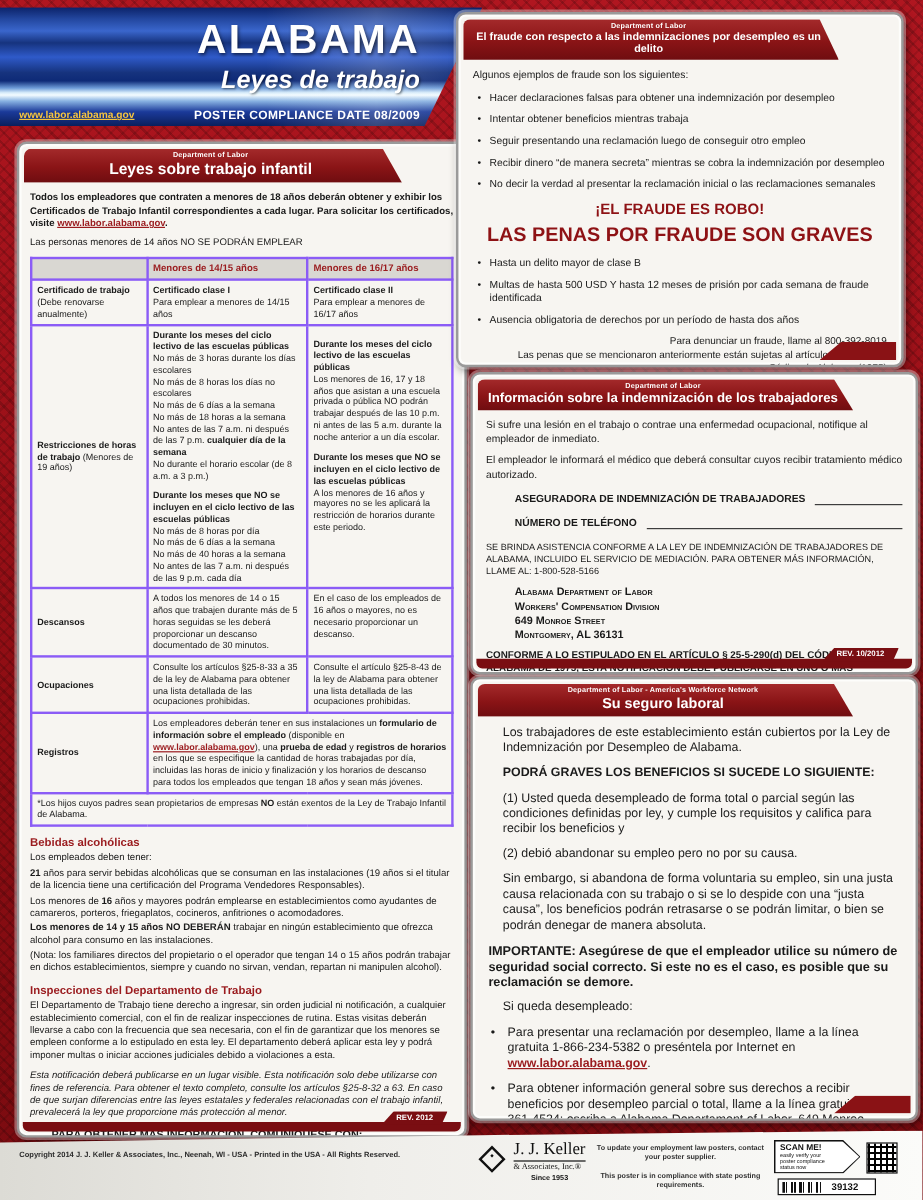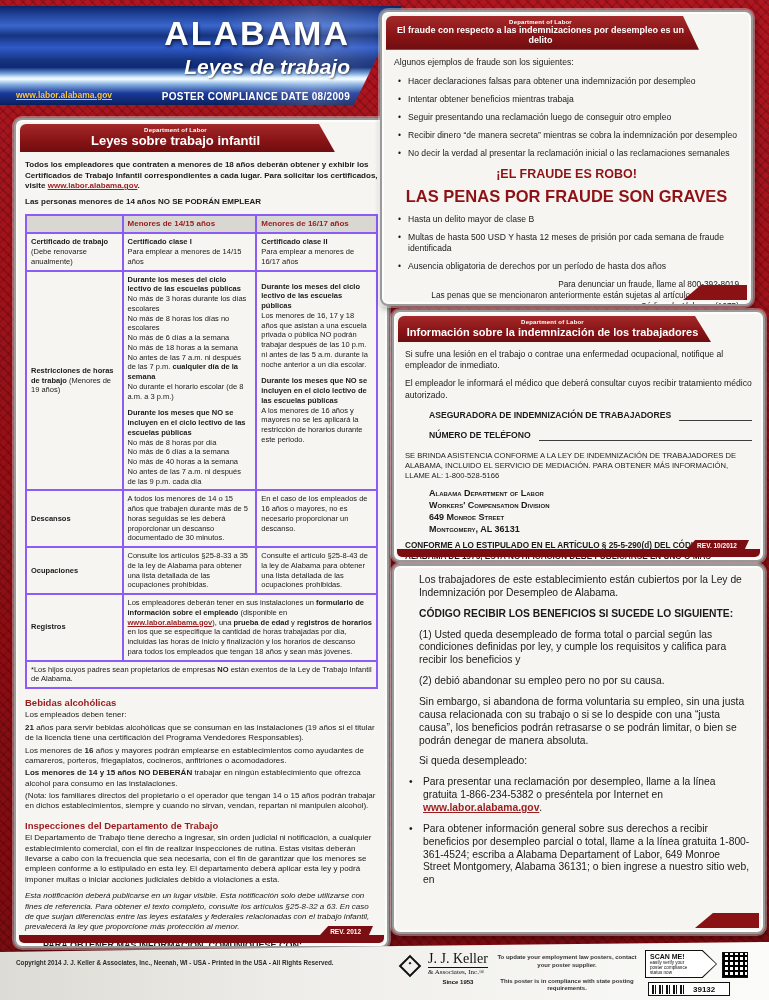--- a/index.html
+++ b/index.html
@@ -48,21 +48,21 @@
     padding:2px 12px;clip-path:polygon(10px 0,100% 0,calc(100% - 5px) 100%,0 100%);
   }
   .bottom-bar{position:absolute;left:3px;right:3px;bottom:3px;height:8px;background:#7a0e12;border-radius:0 0 5px 5px;}
   .corner-flag{position:absolute;right:4px;bottom:4px;width:64px;height:15px;background:#8a1215;
     clip-path:polygon(28% 0,100% 0,100% 100%,0 100%);}
   
   #child-labor{top:118px;left:14px;width:371px;height:826px;}
   .cl-body{padding:6px 9px 4px 9px;font-size:8px;line-height:1.3;}
   .cl-title{font-size:13px;}
   .cl-intro{font-weight:bold;margin:2px 0 6px 0;}
-  .cl-rule{font-weight:bold;margin:0 0 6px 0;}
+  .cl-rule{font-weight:normal;margin:0 0 6px 0;}
   table.cl-table{width:100%;border-collapse:collapse;font-size:7.5px;table-layout:fixed;}
   .cl-table th,.cl-table td{border:2px solid #8b5cf6;padding:3px 4px;vertical-align:top;text-align:left;}
   .cl-table th{background:#d9d7d2;color:#9a1b1e;font-size:8px;}
   .cl-table .lab{vertical-align:middle;font-weight:bold;}
   .cl-table .lab .nt{font-weight:normal;}
   .cl-table .c1{width:27%;}.cl-table .c2{width:38.5%;}.cl-table .c3{width:34.5%;}
   .cell-h{font-weight:bold;}
   .blockgap{margin-top:7px;}
   .footnote{text-align:center;}
   .sec-h{color:#9a1b1e;font-weight:bold;font-size:9.5px;margin:8px 0 1px 0;}
@@ -304,26 +304,31 @@
       <div>Montgomery, AL 36131</div>
     </div>
     <p class="wc-statute">CONFORME A LO ESTIPULADO EN EL ARTÍCULO § 25-5-290(d) DEL CÓDIGO DE ALABAMA DE 1975, ESTA NOTIFICACIÓN DEBE PUBLICARSE EN UNO O MÁS LUGARES VISIBLES DE LA EMPRESA.</p>
 
   </div>
   <div class="bottom-bar"></div>
   <div class="rev-badge" style="right:14px;bottom:9px;">REV. 10/2012</div>
 </div>
 
 <div class="panel" id="unemployment">
+  <div class="panel-header">
+    <div class="ph-dept">Department of Labor - America's Workforce Network</div>
+    <div class="ph-title ue-title">Su seguro laboral</div>
+  </div>
   <div class="ue-body">
     <p class="ue-p">Los trabajadores de este establecimiento están cubiertos por la Ley de Indemnización por Desempleo de Alabama.</p>
-    <p class="ue-p b">CÓDIGO RECIBIR LOS BENEFICIOS SI SUCEDE LO SIGUIENTE:</p>
+    <p class="ue-p b">PODRÁ GRAVES LOS BENEFICIOS SI SUCEDE LO SIGUIENTE:</p>
     <p class="ue-p">(1) Usted queda desempleado de forma total o parcial según las condiciones definidas por ley, y cumple los requisitos y califica para recibir los beneficios y</p>
     <p class="ue-p">(2) debió abandonar su empleo pero no por su causa.</p>
     <p class="ue-p">Sin embargo, si abandona de forma voluntaria su empleo, sin una justa causa relacionada con su trabajo o si se lo despide con una “justa causa”, los beneficios podrán retrasarse o se podrán limitar, o bien se podrán denegar de manera absoluta.</p>
+    <p class="ue-imp">IMPORTANTE: Asegúrese de que el empleador utilice su número de seguridad social correcto. Si este no es el caso, es posible que su reclamación se demore.</p>
     <p class="ue-p">Si queda desempleado:</p>
     <div class="ue-bul">
         <span class="dot">•</span>
         <span><span>Para presentar una reclamación por desempleo, llame a la línea gratuita 1-866-234-5382 o preséntela por Internet en </span><span class="lnk">www.labor.alabama.gov</span><span>.</span></span>
       </div>
     <div class="ue-bul">
         <span class="dot">•</span>
         <span><span>Para obtener información general sobre sus derechos a recibir beneficios por desempleo parcial o total, llame a la línea gratuita 1-800-361-4524; escriba a Alabama Departament of Labor, 649 Monroe Street Montgomery, Alabama 36131; o bien ingrese a nuestro sitio web, en </span></span>
       </div>
 

